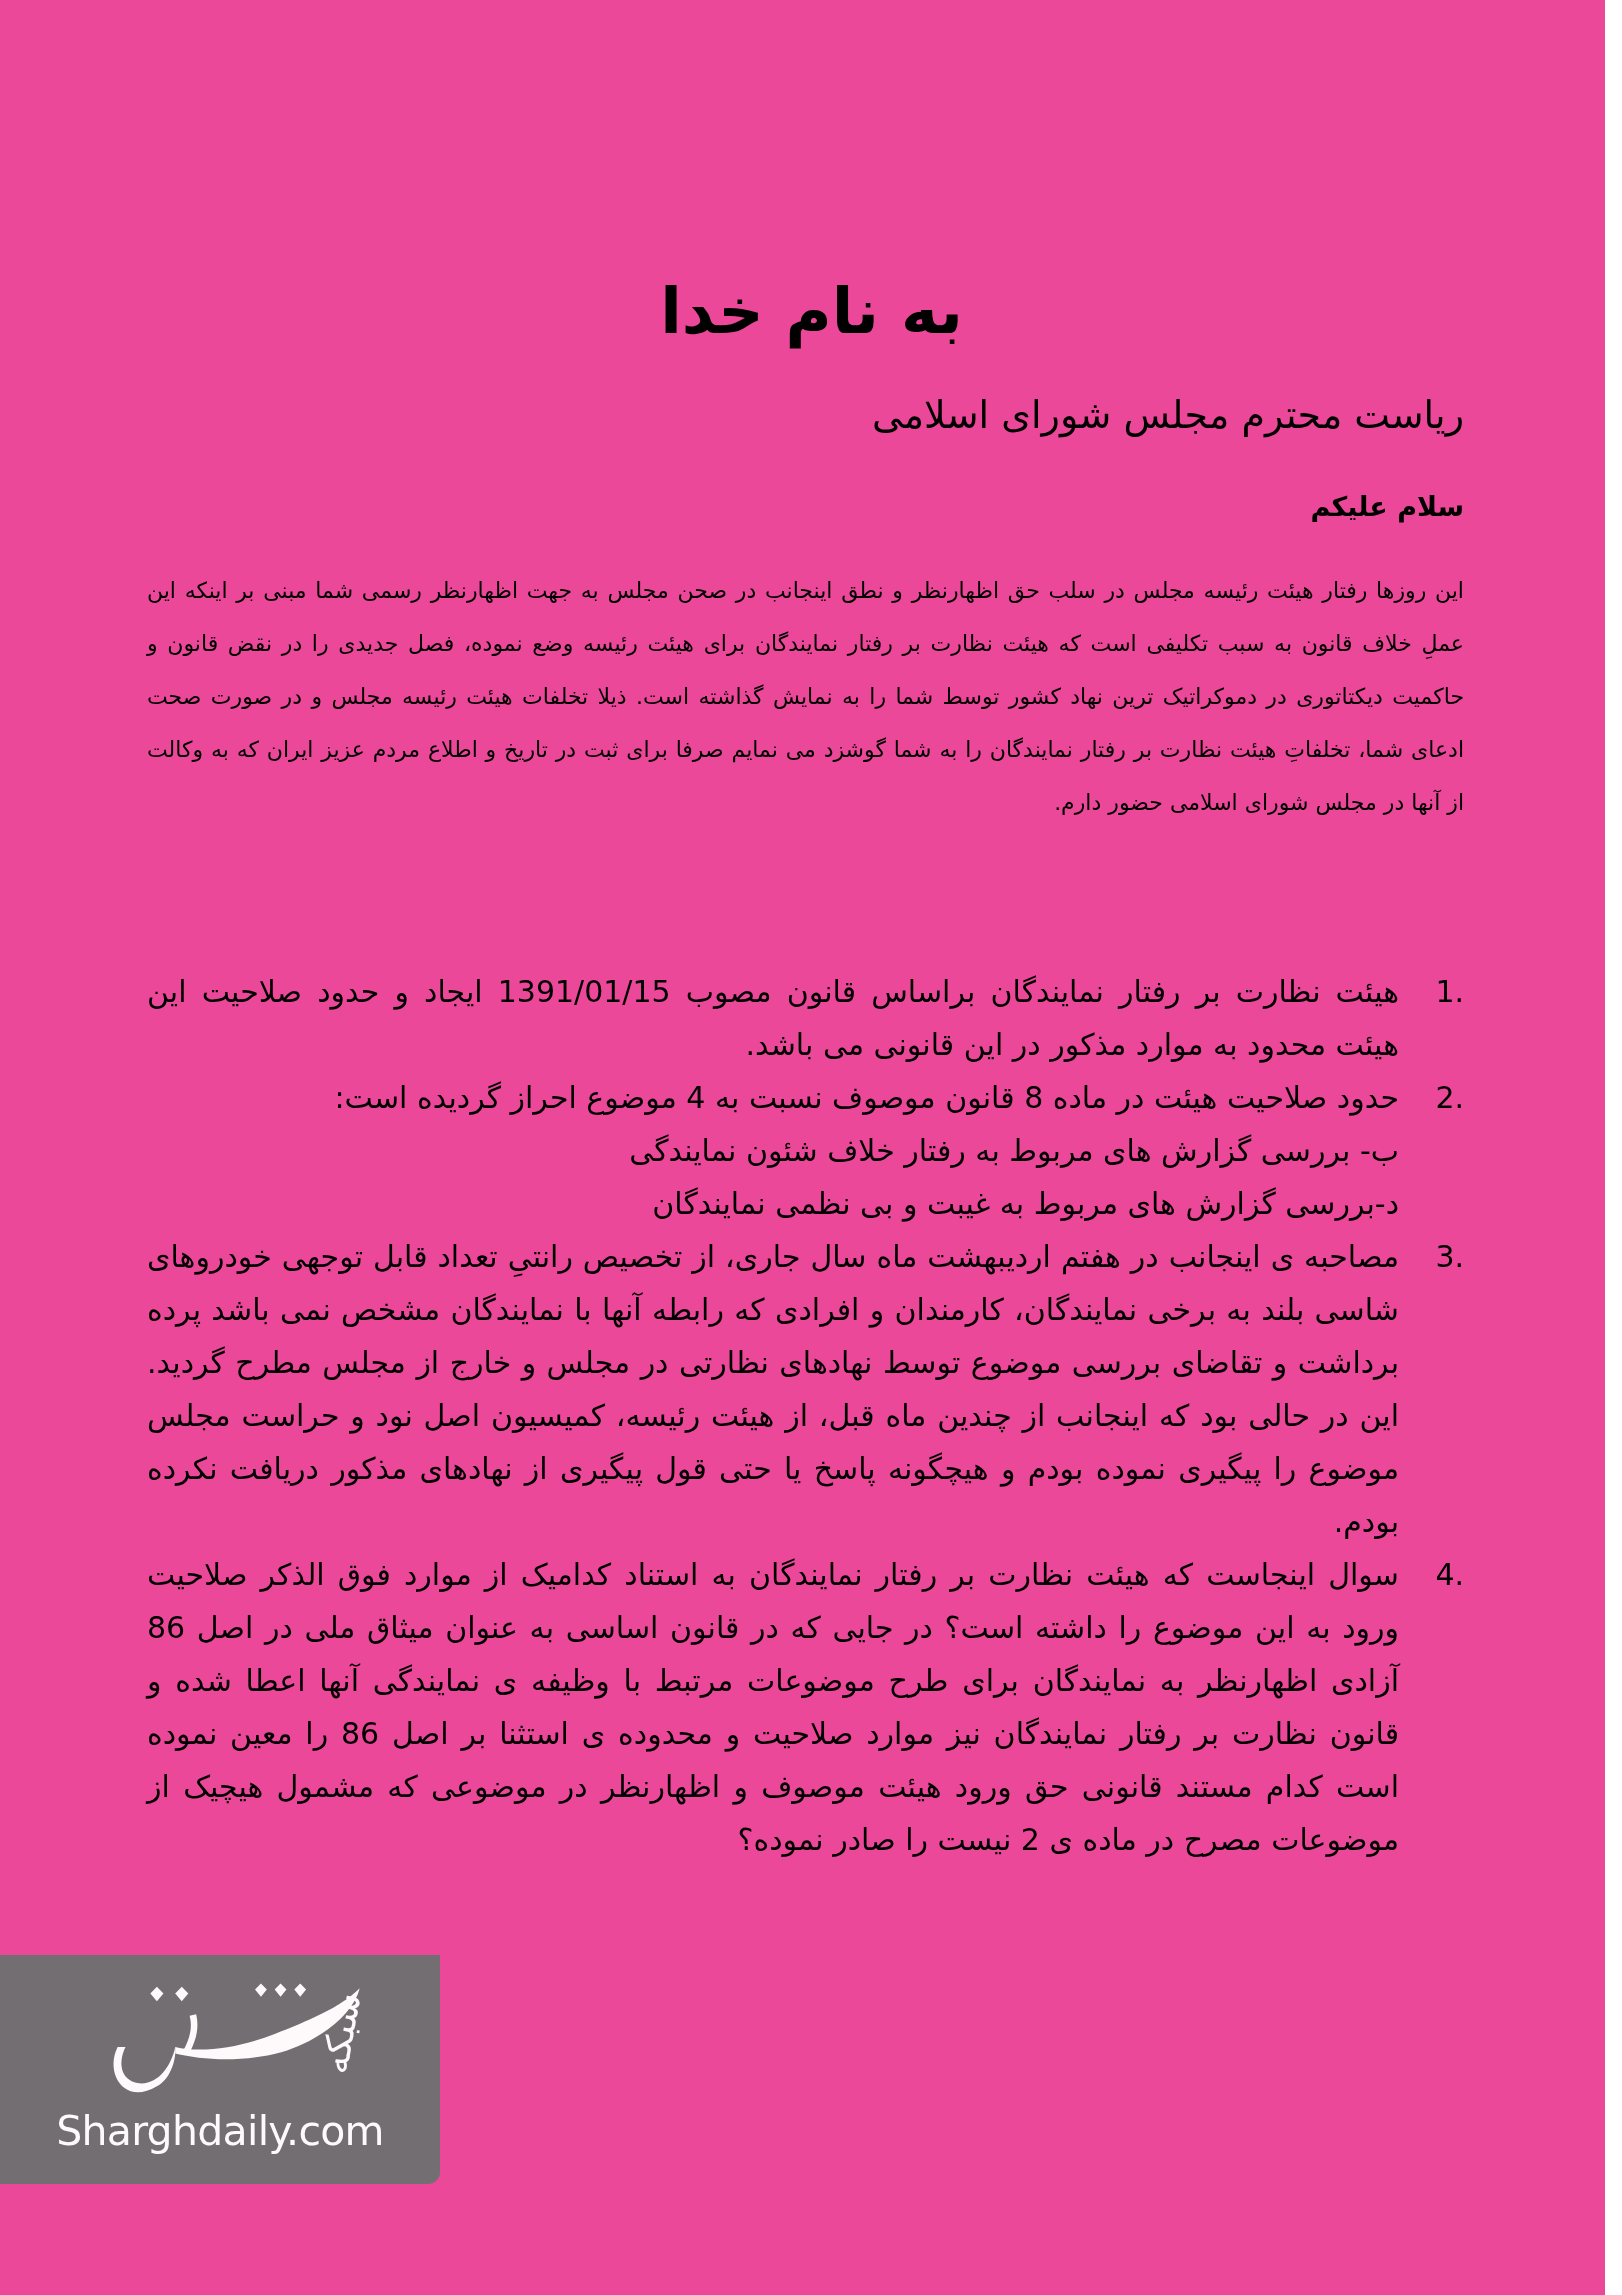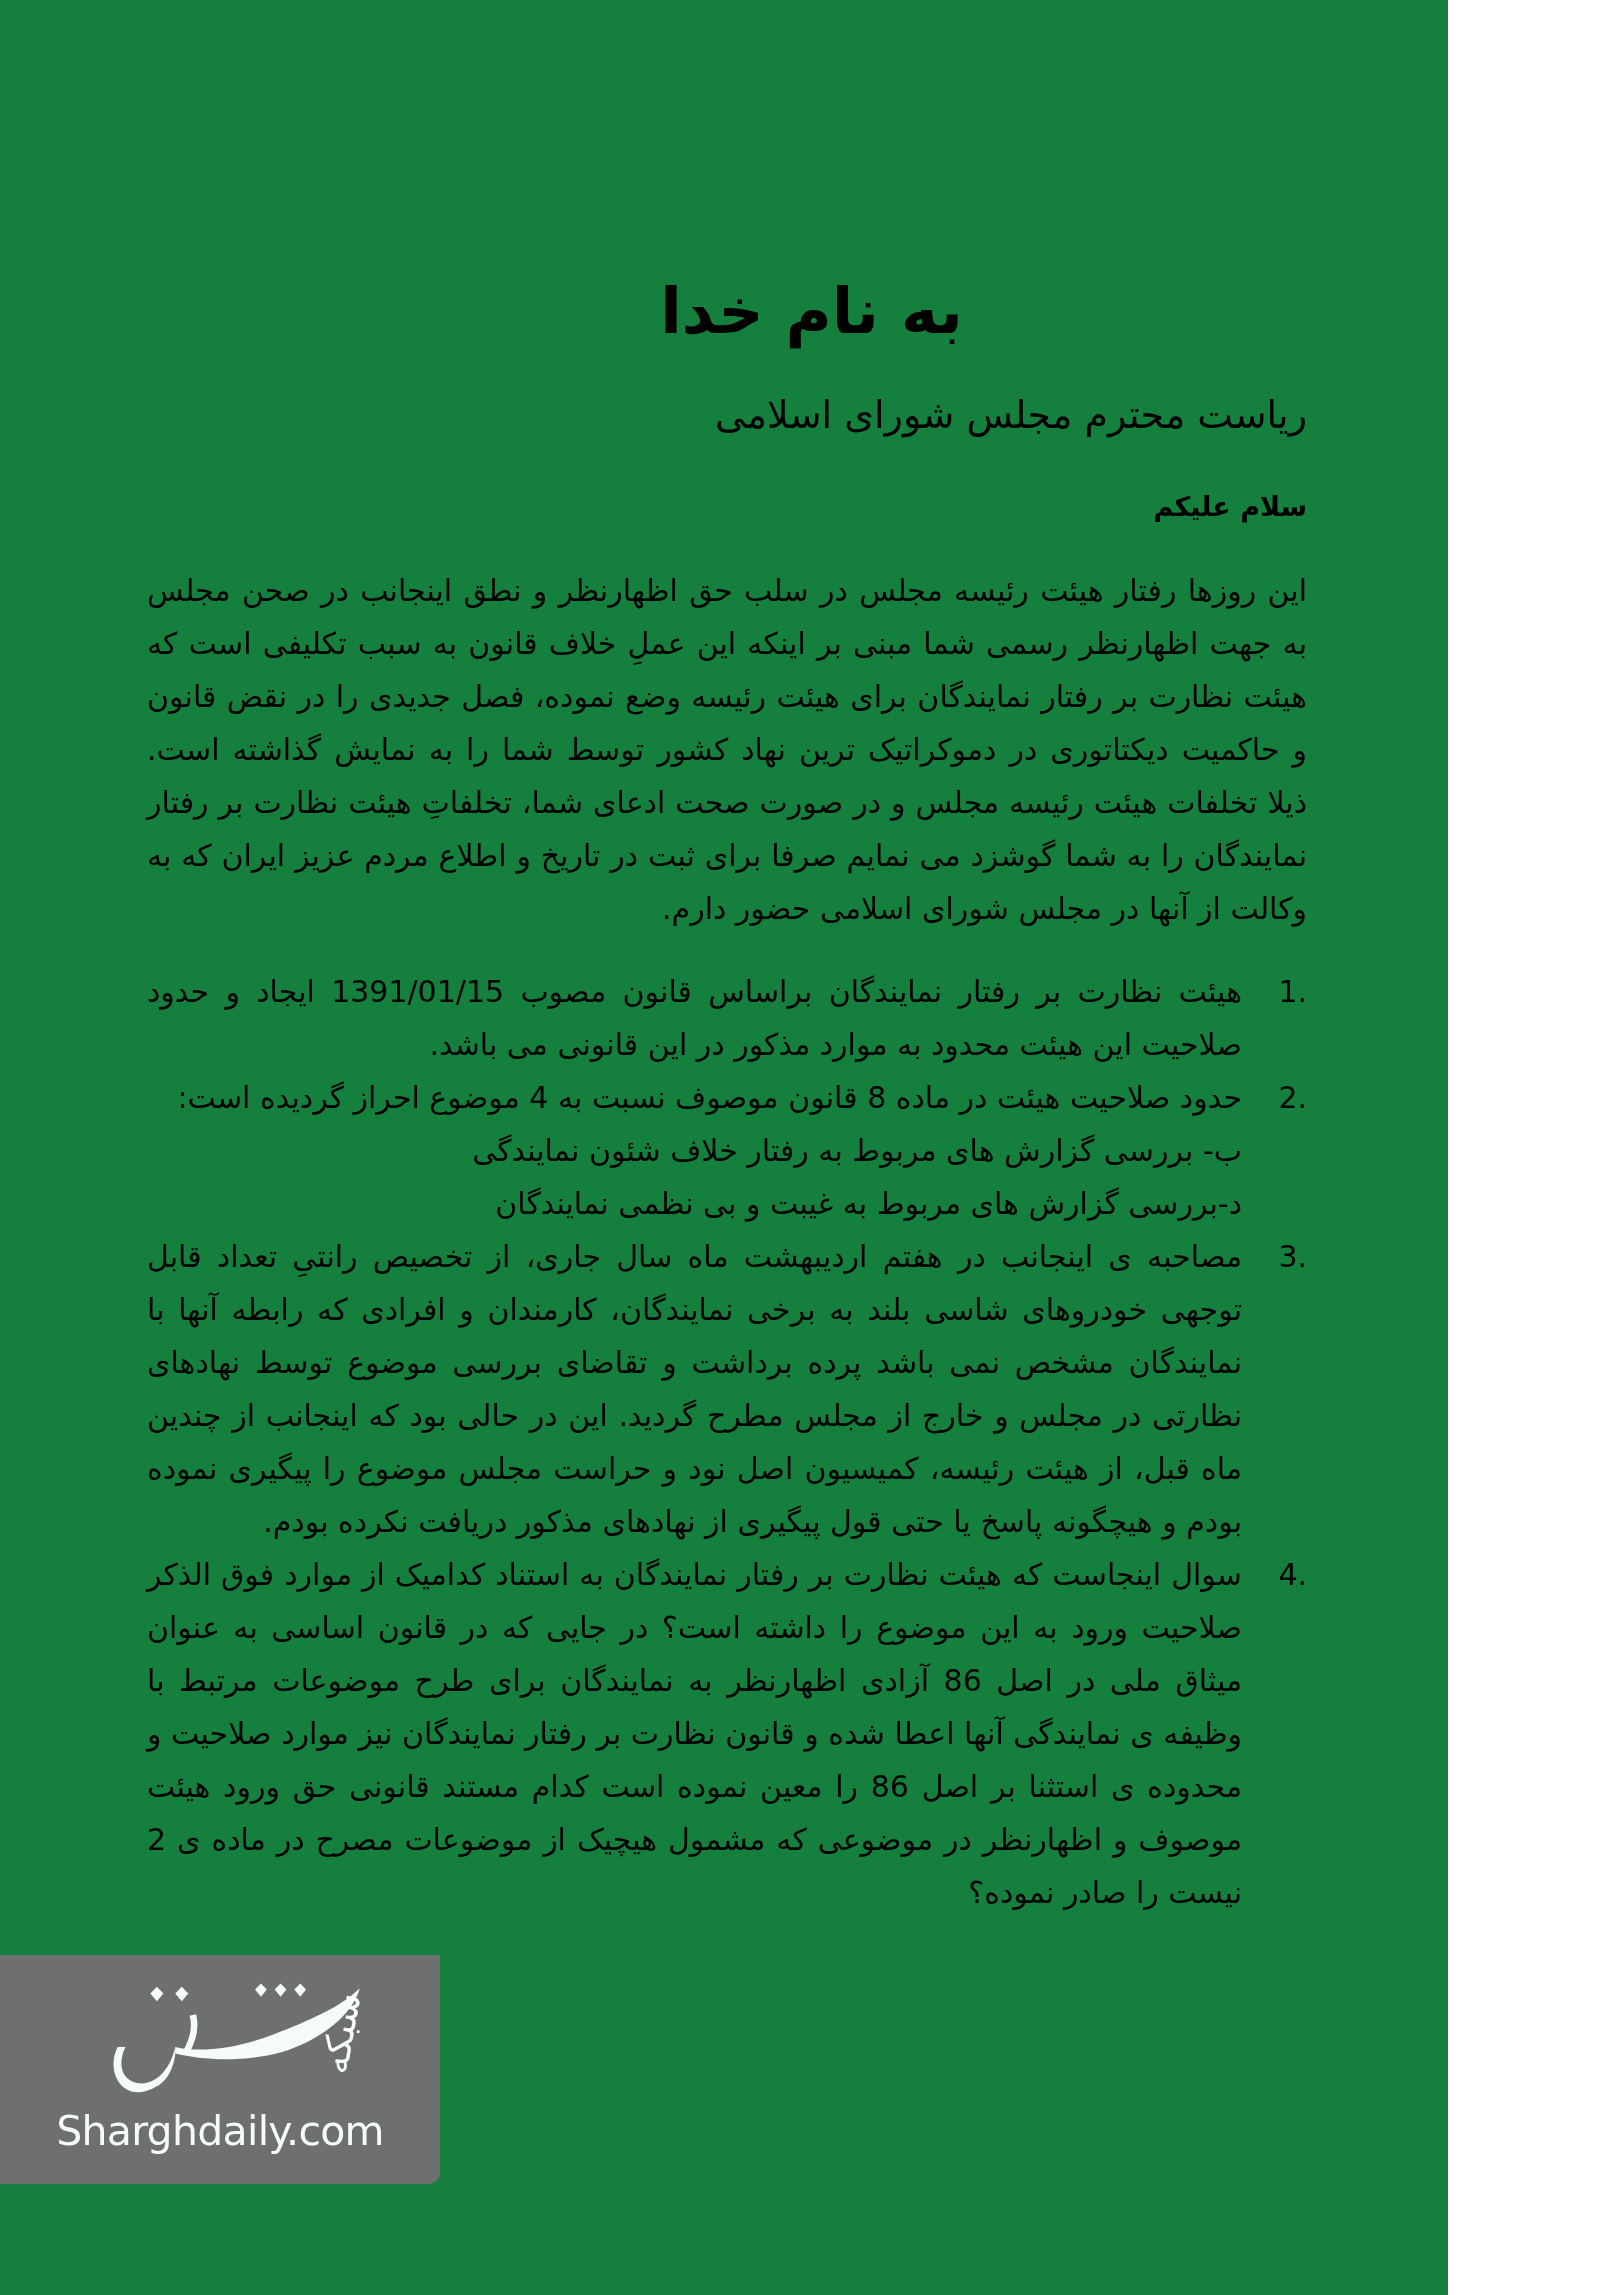--- a/index.html
+++ b/index.html
@@ -1,24 +1,24 @@
 <!DOCTYPE html>
 <html style="font-size:10.5px"><head>
 <meta charset="utf-8">
 <style>
   html, body { margin:0; padding:0; background:#ffffff; }
   body { width:1623px; height:2295px; position:relative; overflow:hidden;
          font-family:"DejaVu Sans", "Liberation Sans", sans-serif; color:#000; }
-  .page { position:absolute; left:0; top:0; width:1448px; height:2295px; background:#15803d; }
+  .page { position:absolute; left:0; top:0; width:1605px; height:2295px; background:#ec4899; }
   .title { position:absolute; left:0; width:1623px; top:275px; text-align:center;
            font-size:63px; font-weight:bold; direction:rtl; letter-spacing:0; }
   .rtl { direction:rtl; unicode-bidi:embed; }
   .heading { position:absolute; right:141px; top:393px; font-size:38px; font-weight:normal; text-align:left; }
   .salutation { position:absolute; right:141px; top:491px; font-size:27px; font-weight:bold; text-align:right; }
-  .para { position:absolute; right:141px; left:147px; top:564px; font-size:30px; line-height:53px;
+  .para { position:absolute; right:141px; left:147px; top:564px; font-size:22px; line-height:53px;
           text-align:justify; text-align-last:right; }
   .list { position:absolute; right:141px; left:147px; top:965px; margin:0; padding:0; list-style:none; }
   .item { position:relative; padding-right:65px; font-size:30px; line-height:53px; text-align:justify; text-align-last:right; }
   .num { position:absolute; right:0; top:0; width:52px; text-align:left; direction:ltr; }
   .sub { padding-right:0; }
   .sub div { text-align:right; }
   .watermark { position:absolute; left:0; top:1955px; width:440px; height:229px; background:#707070;
                border-radius:0 0 11.8px 0; opacity:0.97; }
   .wm-logo { position:absolute; left:98px; top:19.6px; width:301px; height:131px; color:#fff; }
   .wm-text { position:absolute; left:0; width:440px; top:152px; text-align:center; color:#fff;

